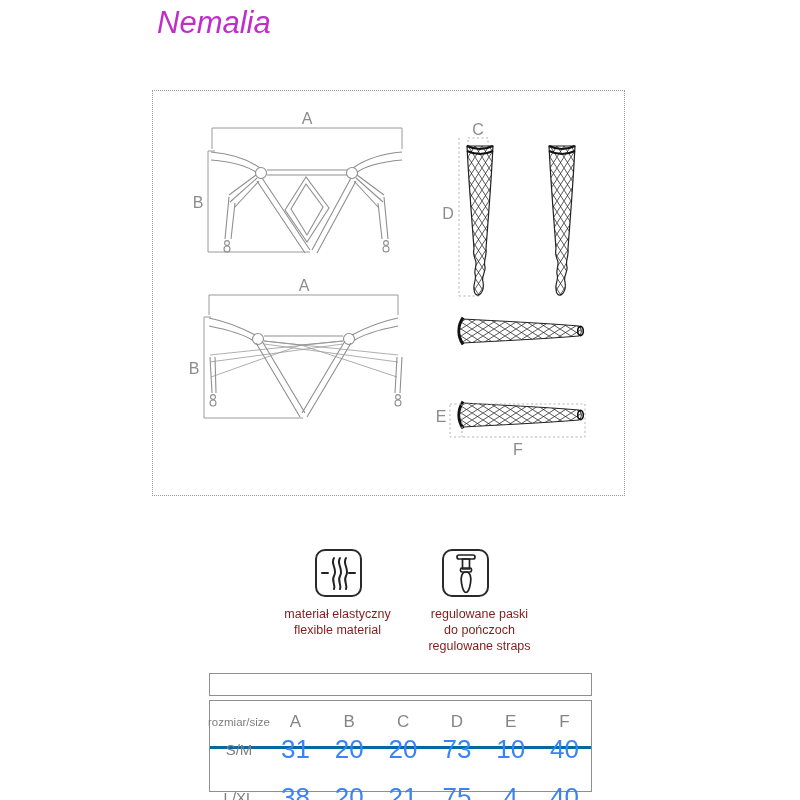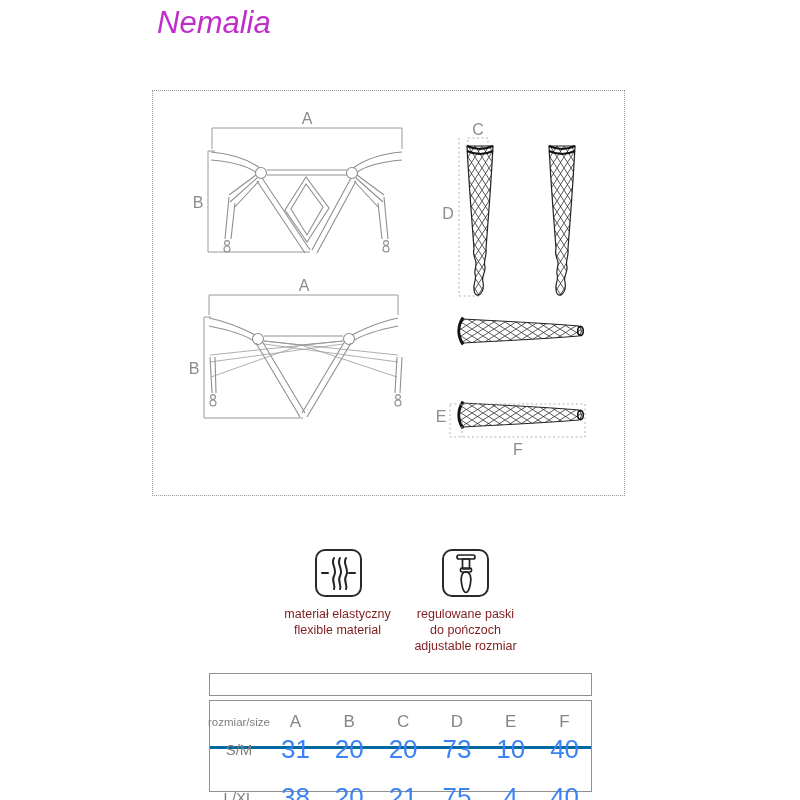--- a/index.html
+++ b/index.html
@@ -31,29 +31,29 @@
     width:43px;height:44px;border:2px solid #2a2a2a;border-radius:10px;
     display:flex;align-items:center;justify-content:center;background:#fff;
   }
   #feature-icon-1{left:315px;top:549px;}
   #feature-icon-2{left:442px;top:549px;}
   .feature-caption{
     top:606px;width:135px;text-align:center;color:#7f1d1d;
     font-size:12.5px;line-height:16px;
   }
   #feature-caption-1{left:270px;}
-  #feature-caption-2{left:398px;}
+  #feature-caption-2{left:412px;}
   #size-table{left:209px;top:673px;width:383px;}
   .t-header{
     display:flex;height:23px;border:1px solid #8f8f8f;box-sizing:border-box;
   }
   .t-body{
     margin-top:4px;border:1px solid #8f8f8f;box-sizing:border-box;
   }
-  .t-row{display:flex;height:45px;box-sizing:border-box;justify-content:flex-end;}
+  .t-row{display:flex;height:45px;box-sizing:border-box;}
   .t-row + .t-row{border-top:3px solid #0369a1;}
   .cell{
     display:flex;align-items:center;justify-content:center;
     box-sizing:border-box;border-left:1px solid #8f8f8f;flex:1;margin-top:48px;
   }
   .cell:first-child{border-left:none;width:58px;flex:0 0 58px;}
   .h-size{font-size:11.5px;color:#7d7d7d;}
   .h-letter{font-size:17px;color:#858585;}
   .r-size{font-size:15px;color:#7d7d7d;}
   .r-num{font-size:26px;color:#3b82f6;font-weight:400;}
@@ -179,21 +179,21 @@
 </div>
 
 <div class="abs feature-caption" id="feature-caption-1">
   <div>materiał elastyczny</div>
   <div>flexible material</div>
 </div>
 
 <div class="abs feature-caption" id="feature-caption-2">
   <div>regulowane paski</div>
   <div>do pończoch</div>
-  <div>adjustable rozmiar</div>
+  <div>regulowane straps</div>
 </div>
 
 <div class="abs" id="size-table">
   <div class="t-header">
     <div class="cell h-size">rozmiar/size</div>
     <div class="cell h-letter">A</div>
     <div class="cell h-letter">B</div>
     <div class="cell h-letter">C</div>
     <div class="cell h-letter">D</div>
     <div class="cell h-letter">E</div>

